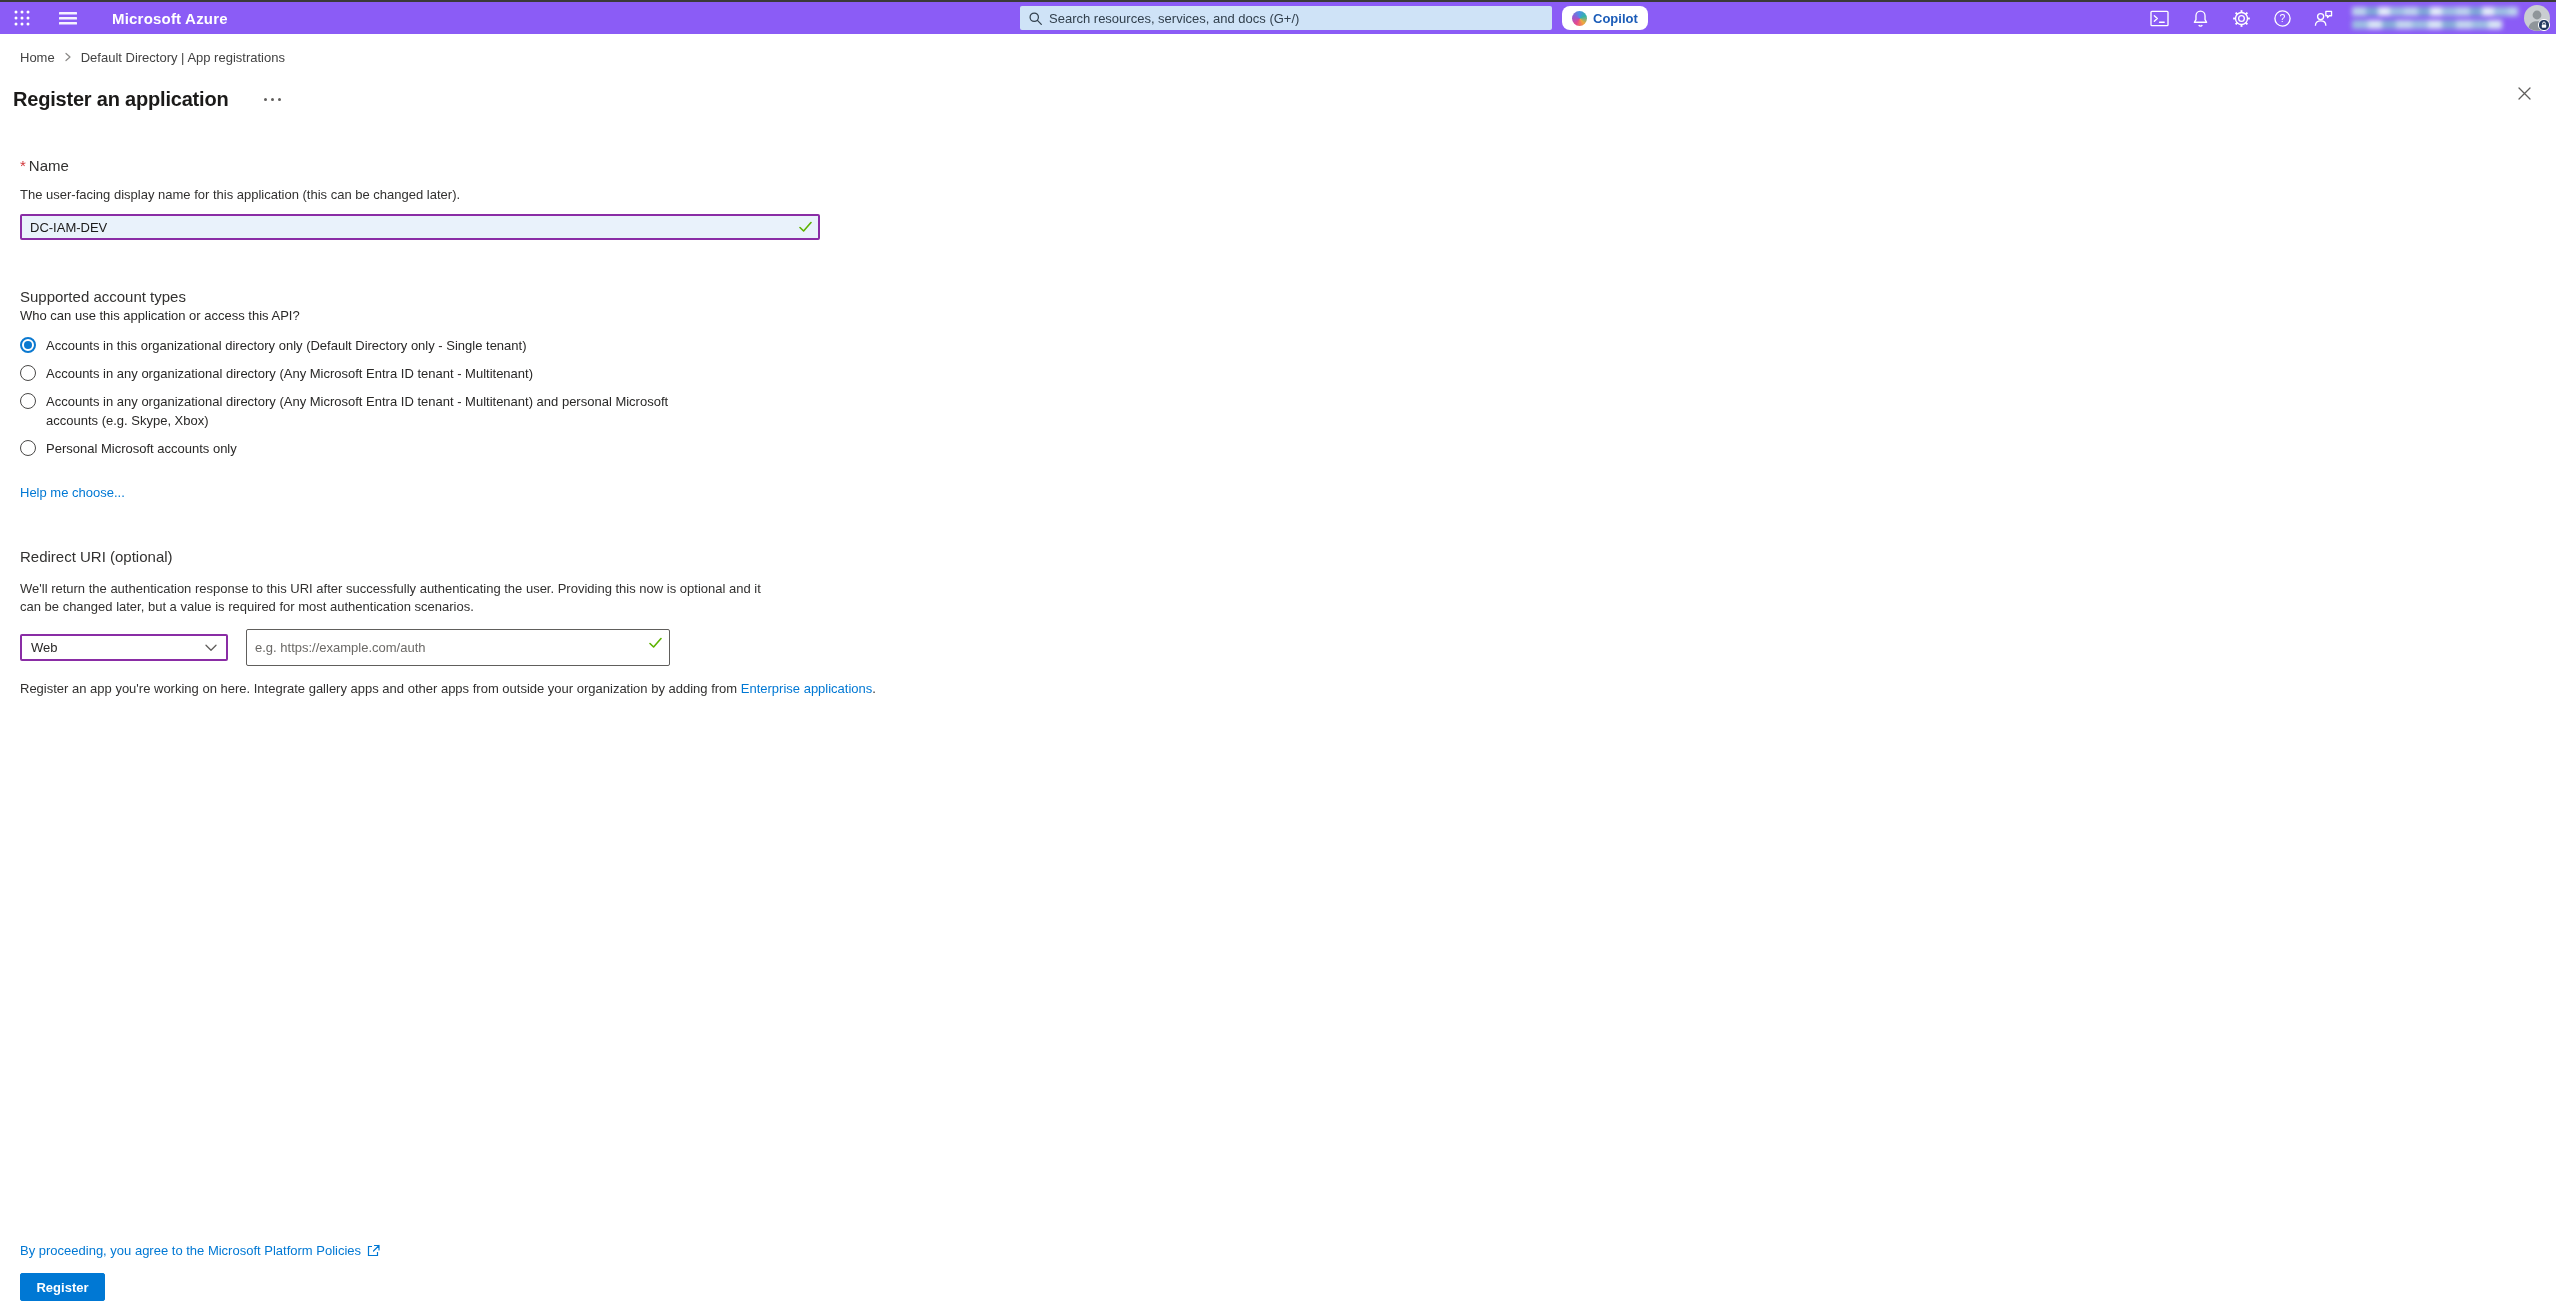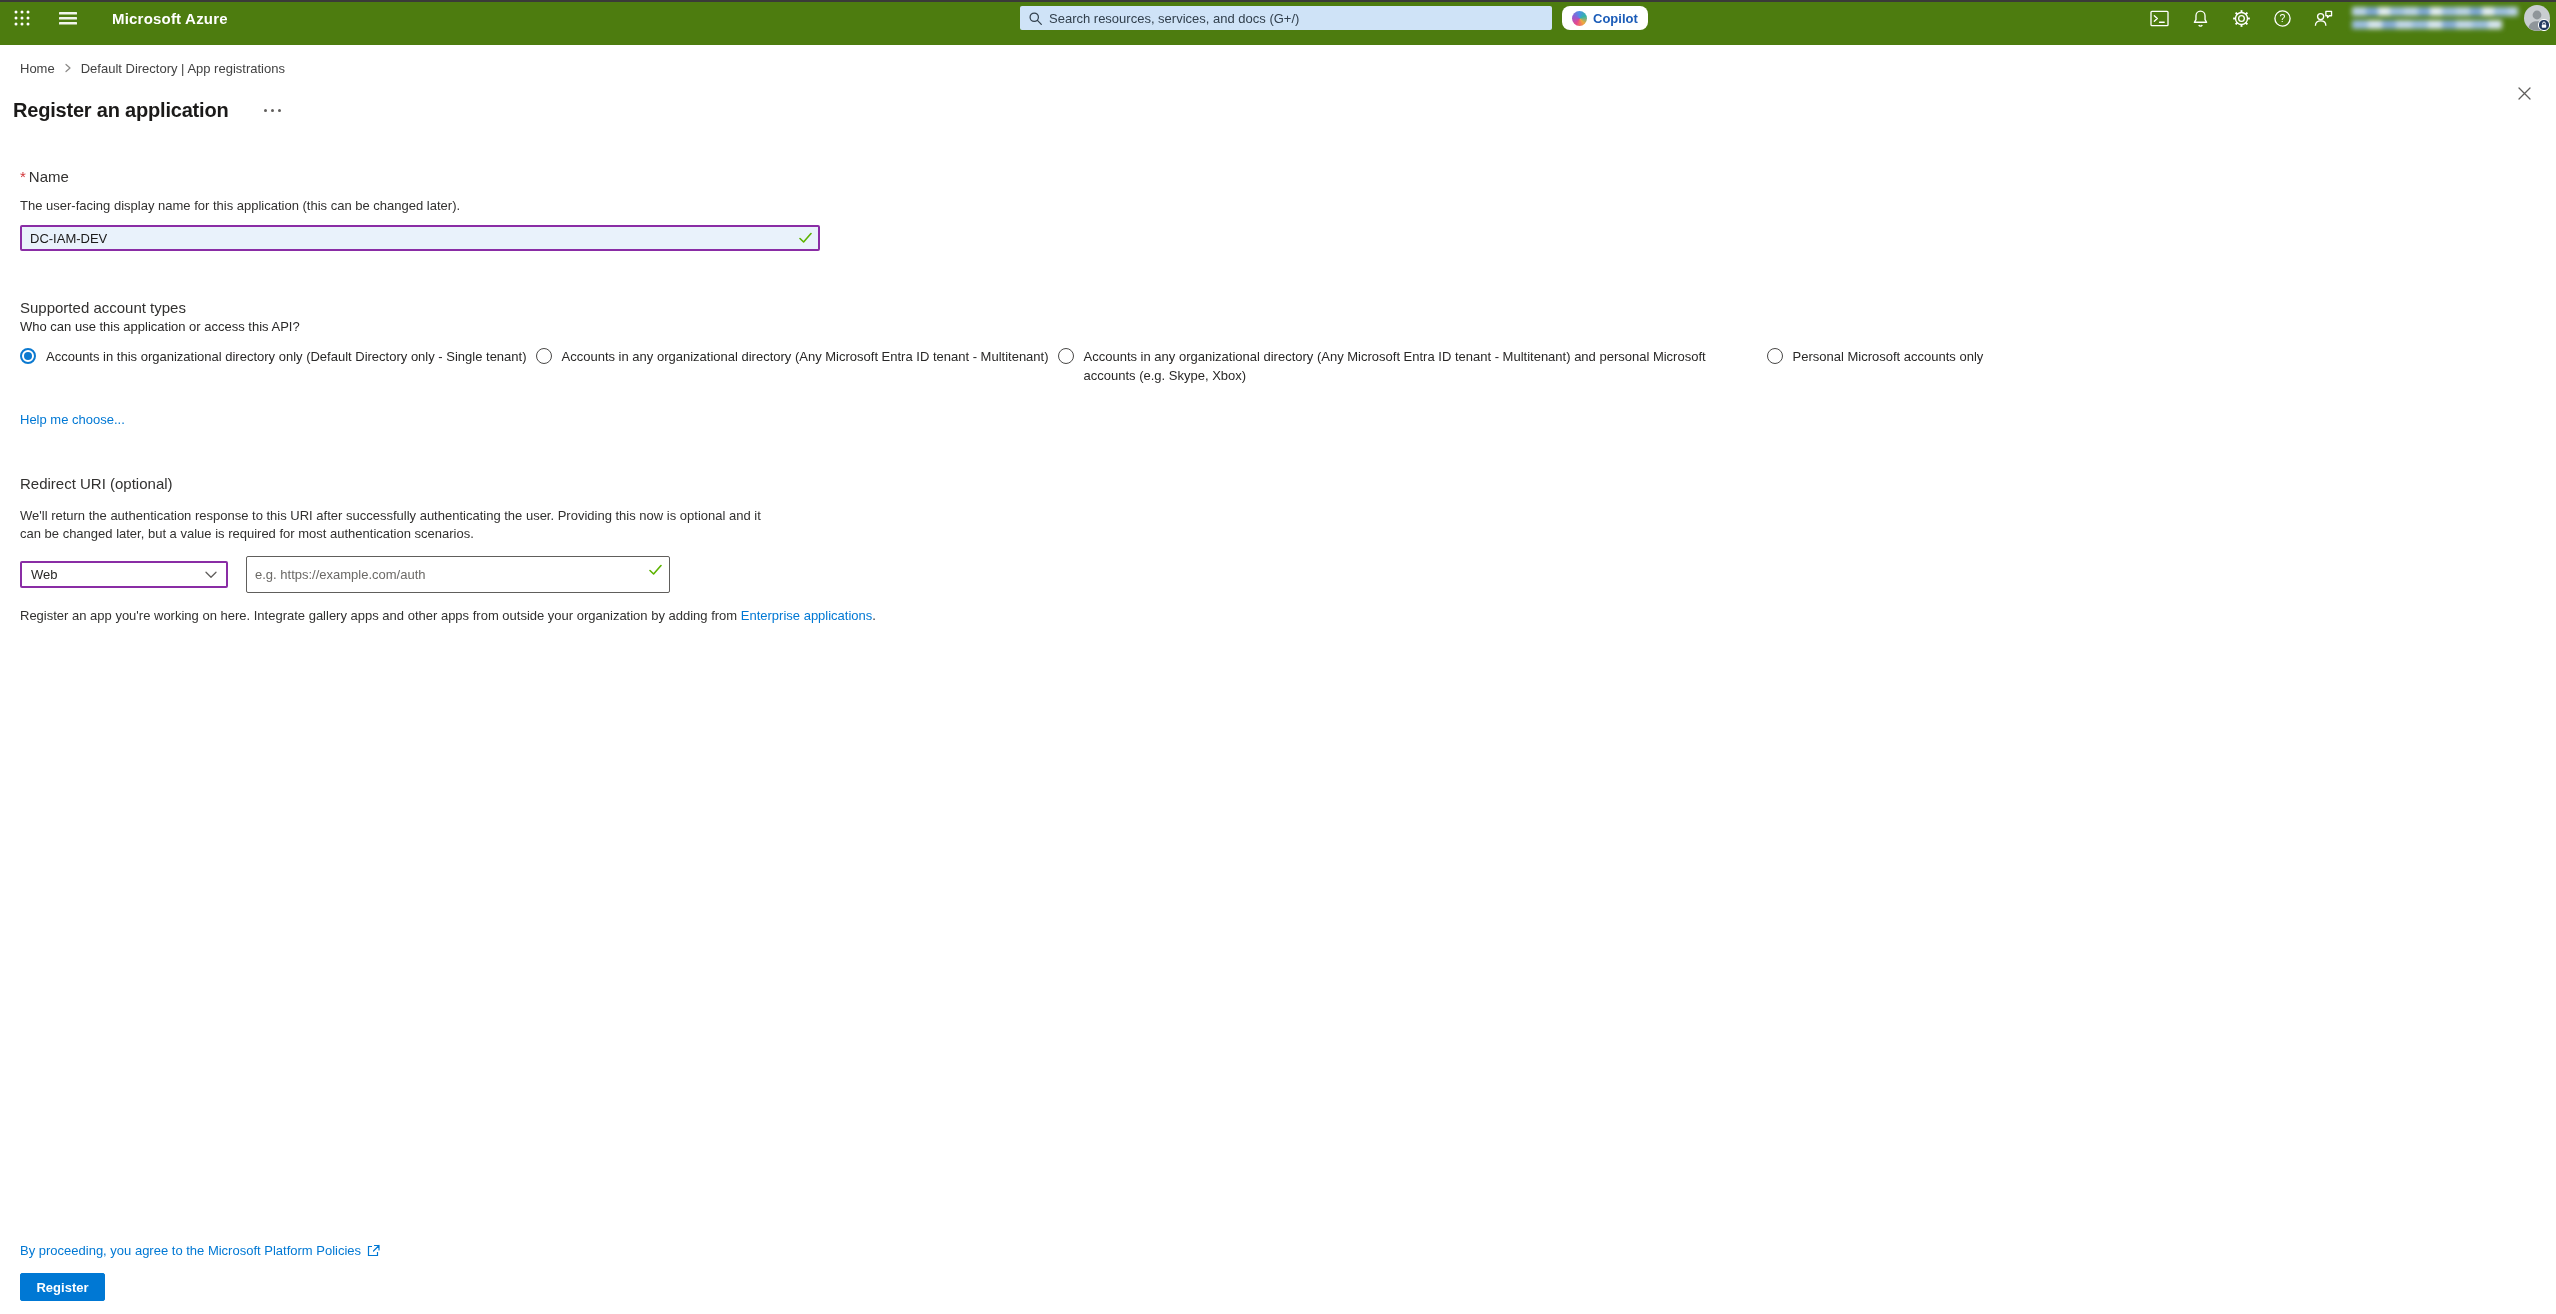--- a/index.html
+++ b/index.html
@@ -5,21 +5,21 @@
   * { margin:0; padding:0; box-sizing:border-box; }
   html,body { width:2556px; height:1314px; }
   body {
     font-family:"Liberation Sans","DejaVu Sans",sans-serif;
     font-size:13px; color:#292827; background:#ffffff;
     position:relative; overflow:hidden;
   }
   
   .window-edge { height:2px; background:#3a3a38; }
   
-  .topbar { position:relative; height:43px; background:#4d7c0f; color:#fff; }
+  .topbar { position:relative; height:32px; background:#8b5cf6; color:#fff; }
   .tb-btn { position:absolute; top:0; height:32px; display:flex; align-items:center; justify-content:center; width:36px; cursor:pointer; background:none; border:none; }
   .tb-waffle { left:4px; }
   .tb-burger { left:50px; }
   .brand { position:absolute; left:112px; top:0; height:32px; display:flex; align-items:center; font-size:15px; font-weight:700; color:#fff; letter-spacing:.2px; }
   .searchbox { position:absolute; left:1020px; top:4px; width:532px; height:24px; background:#cfe3f7; border-radius:2px; display:flex; align-items:center; padding:0 8px; gap:6px; }
   .searchbox input { flex:1; border:none; background:transparent; outline:none; font-size:13px; color:#32404d; font-family:inherit; }
   .searchbox input::placeholder { color:#32404d; opacity:1; }
   .copilot { position:absolute; left:1562px; top:4px; height:24px; background:#fff; border:none; border-radius:8px; display:flex; align-items:center; gap:6px; padding:0 10px; cursor:pointer; }
   .copilot-orb { width:15px; height:15px; border-radius:50%; background:conic-gradient(from 210deg,#e8498b,#9b59d0,#4e8ee8,#31b5a8,#f2a93b,#e8498b); }
   .copilot-label { font-size:13px; font-weight:700; color:#1b5cb8; }
@@ -42,21 +42,21 @@
   
   .content { padding-left:20px; }
   .field-label { margin-top:46px; font-size:15px; color:#323130; }
   .req { color:#d13438; margin-right:3px; }
   .hint { margin-top:13px; font-size:13px; color:#323130; }
   .input-wrap { position:relative; margin-top:12px; width:800px; }
   .input-wrap input { width:100%; height:26px; border:2px solid #8a2da5; border-radius:2px; background:#e9f2fb; padding:0 28px 0 8px; font-size:13px; color:#1b1a19; font-family:inherit; outline:none; }
   .check { position:absolute; right:8px; top:7px; }
   .section-h { margin-top:48px; font-size:15px; color:#323130; }
   .question { margin-top:3px; font-size:13px; }
-  .radio-list { margin-top:13px; display:flex; gap:9px; }
+  .radio-list { margin-top:13px; display:flex; flex-direction:column; gap:9px; }
   .radio-row { display:flex; gap:10px; cursor:pointer; max-width:700px; }
   .radio { flex:0 0 16px; width:16px; height:16px; border:1px solid #494847; border-radius:50%; background:#fff; margin-top:1px; position:relative; }
   .radio.selected { border:2px solid #0b79d0; }
   .radio.selected::after { content:""; position:absolute; left:50%; top:50%; width:8px; height:8px; margin:-4px 0 0 -4px; background:#0b79d0; border-radius:50%; }
   .radio-label { font-size:13px; line-height:19px; color:#292827; }
   a.link { color:#0078d4; text-decoration:none; cursor:pointer; }
   .help-link { display:inline-block; margin-top:27px; font-size:13px; }
   .redirect-desc { margin-top:15px; font-size:13px; line-height:18px; width:742px; color:#323130; }
   .uri-row { margin-top:13px; display:flex; gap:18px; align-items:center; }
   .select { width:208px; height:27px; border:2px solid #8a2da5; border-radius:2px; background:#fff; display:flex; align-items:center; justify-content:space-between; padding:4px 9px; cursor:pointer; font-size:13px; }

